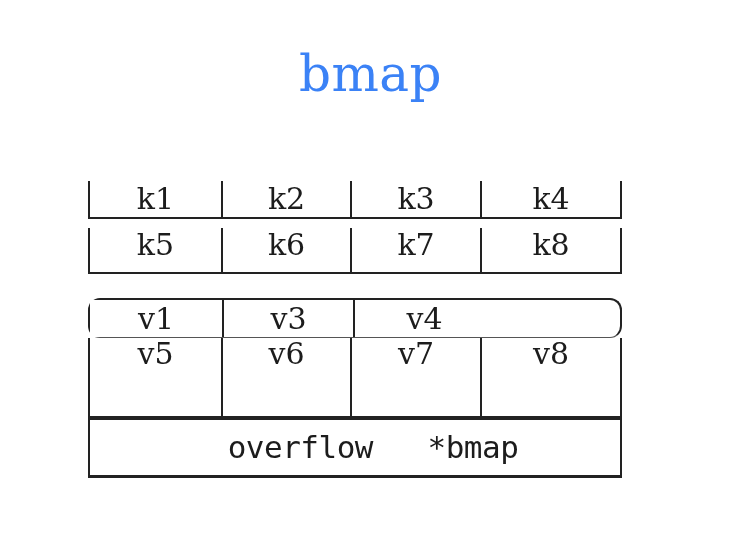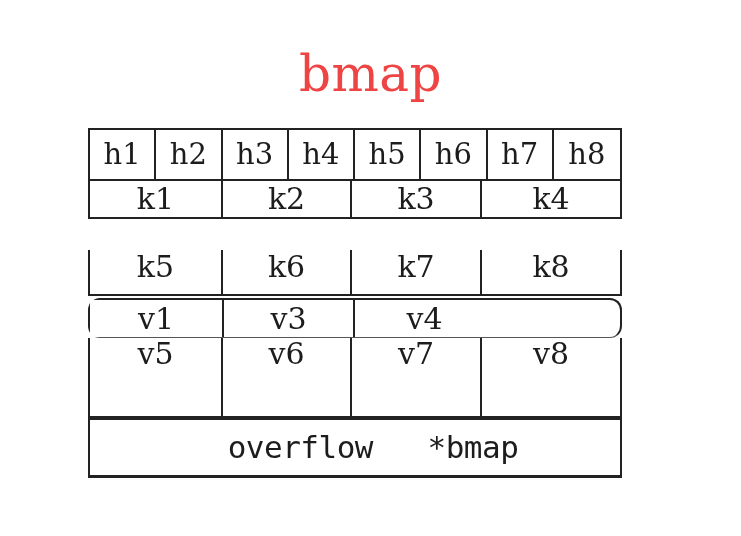--- a/index.html
+++ b/index.html
@@ -31,21 +31,21 @@
   .title {
     position: absolute;
     left: 0;
     top: 46px;
     width: 741px;
     text-align: center;
     font-family: "DejaVu Serif", "Liberation Serif", serif;
     font-size: 50px;
     line-height: 56px;
     letter-spacing: 0.5px;
-    color: #ef4444;
+    color: #3b82f6;
     white-space: pre;
   }
 
   
   .struct-table {
     position: absolute;
     left: 88px;
     top: 128px;
     width: 534px;
     height: 350px;
@@ -88,21 +88,21 @@
 
   
   .row-k1 {
     top: 53px;
     height: 38px;
     border-left: 2px solid #222222;
     border-right: 2px solid #222222;
     border-bottom: 2px solid #222222;
   }
   .row-k2 {
-    top: 122px;
+    top: 100px;
     height: 46px;
     border-left: 2px solid #222222;
     border-right: 2px solid #222222;
     border-bottom: 2px solid #222222;
   }
   .row-k1 .cell, .row-k2 .cell {
     border-right: 2px solid #222222;
   }
   .row-k1 .cell:last-child, .row-k2 .cell:last-child { border-right: none; }
   .row-k1 .cell { align-items: center; }
@@ -156,30 +156,20 @@
 </style>
 </head>
 <body>
 
 <div id="canvas">
 
   <div class="title">bmap</div>
 
   <div class="struct-table">
 
-    <div class="row row-h">
-      <div class="cell c8">h1</div>
-      <div class="cell c8">h2</div>
-      <div class="cell c8">h3</div>
-      <div class="cell c8">h4</div>
-      <div class="cell c8">h5</div>
-      <div class="cell c8">h6</div>
-      <div class="cell c8">h7</div>
-      <div class="cell c8">h8</div>
-    </div>
 
     <div class="row row-k1">
       <div class="cell c4a">k1</div>
       <div class="cell c4b">k2</div>
       <div class="cell c4c">k3</div>
       <div class="cell c4d">k4</div>
     </div>
 
     <div class="row row-k2">
       <div class="cell c4a">k5</div>

